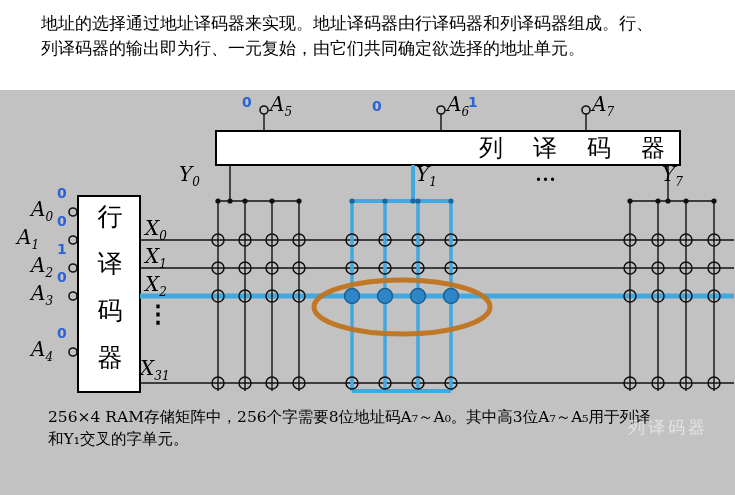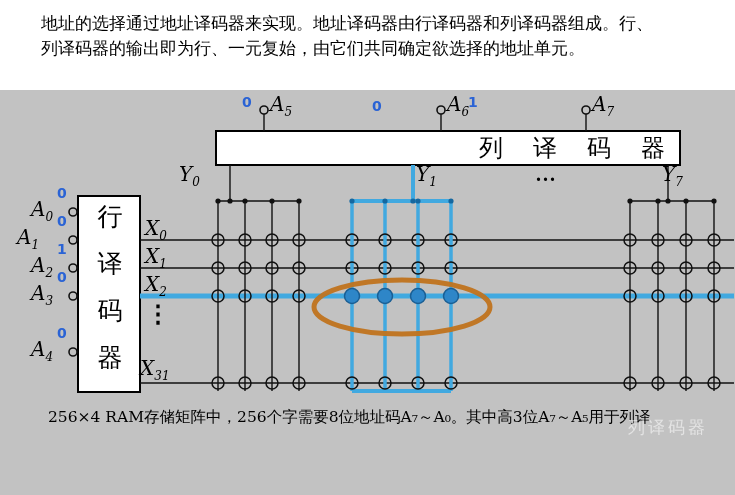--- a/index.html
+++ b/index.html
@@ -190,16 +190,17 @@
   <div class="lbl" style="left:31px;top:339px"><span>A</span><sub>4</sub></div>
 
   <div class="lbl" style="left:145px;top:218px"><span>X</span><sub>0</sub></div>
   <div class="lbl" style="left:145px;top:246px"><span>X</span><sub>1</sub></div>
   <div class="lbl" style="left:145px;top:274px"><span>X</span><sub>2</sub></div>
   <div class="vdots" style="left:146px;top:302px">⋮</div>
   <div class="lbl" style="left:140px;top:358px"><span>X</span><sub>31</sub></div>
 
   <div class="caption">
     <div>256×4 RAM存储矩阵中，256个字需要8位地址码A₇～A₀。其中高3位A₇～A₅用于列译</div>
+    <div>和Y₁交叉的字单元。</div>
   </div>
 
   <div class="watermark">列译码器</div>
 </div>
 
 </body></html>

